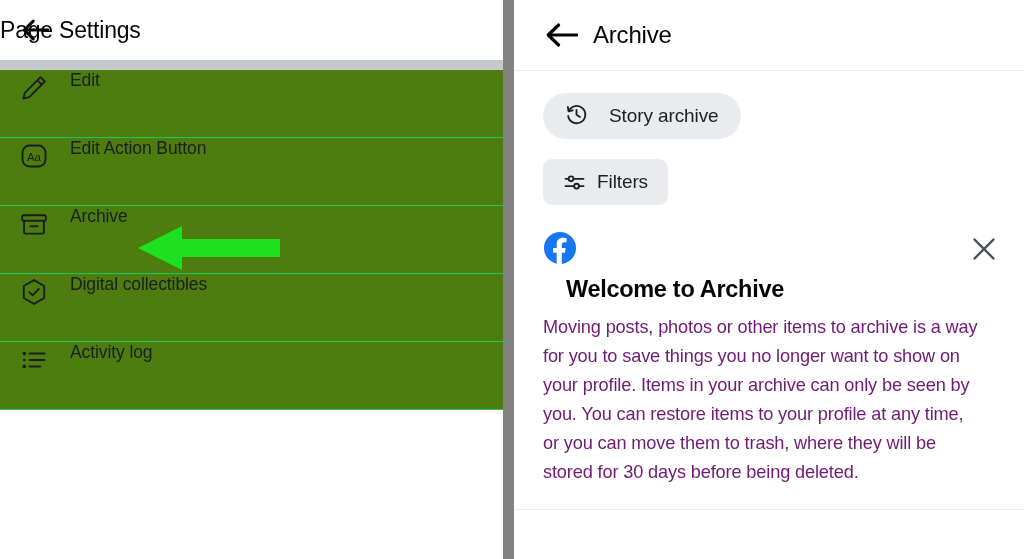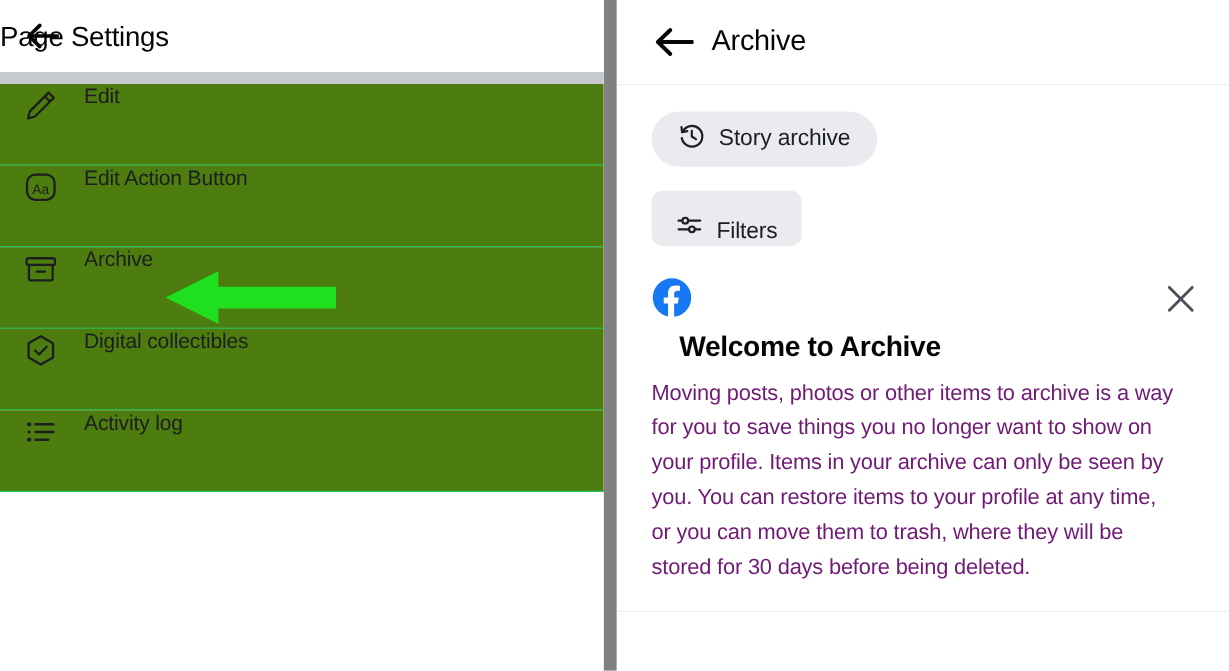--- a/index.html
+++ b/index.html
@@ -153,45 +153,45 @@
   .chip-row {
     display: flex;
     align-items: center;
     gap: 16px;
     padding: 22px 0 0 29px;
   }
 
   .chip {
     display: inline-flex;
     align-items: center;
-    gap: 11px;
+    gap: 21px;
     height: 46px;
     padding: 0 22px;
     background: #e9ebee;
     border-radius: 23px;
     cursor: pointer;
     white-space: nowrap;
   }
 
   .chip-label {
     font-size: 19px;
     color: #1c1e21;
     letter-spacing: -0.1px;
   }
 
   .filters-row {
     padding: 20px 0 0 29px;
   }
 
   .chip-square {
     display: inline-flex;
-    align-items: flex-end;
+    align-items: flex-start;
     gap: 11px;
     height: 46px;
-    padding: 1px 20px;
+    padding: 12px 20px;
     background: #e9ebee;
     border-radius: 9px;
     cursor: pointer;
   }
 
   .welcome-block {
     position: relative;
     padding: 26px 44px 22px 29px;
     border-bottom: 1px solid #eceef0;
   }

